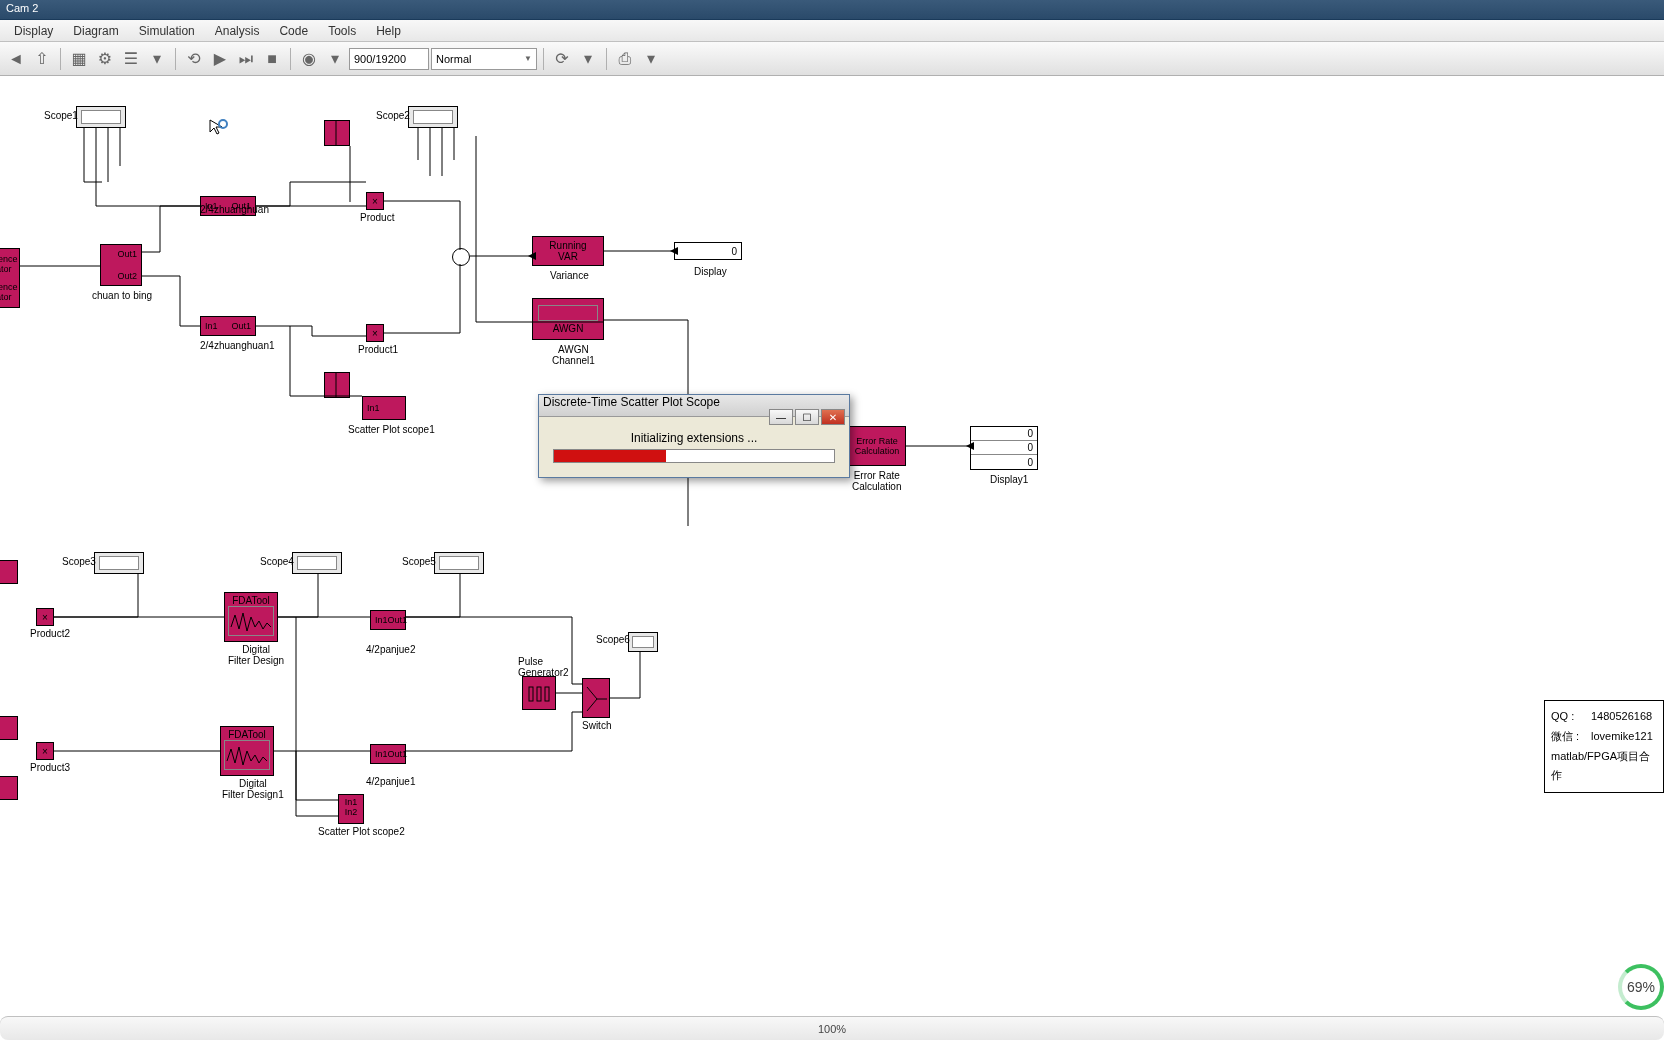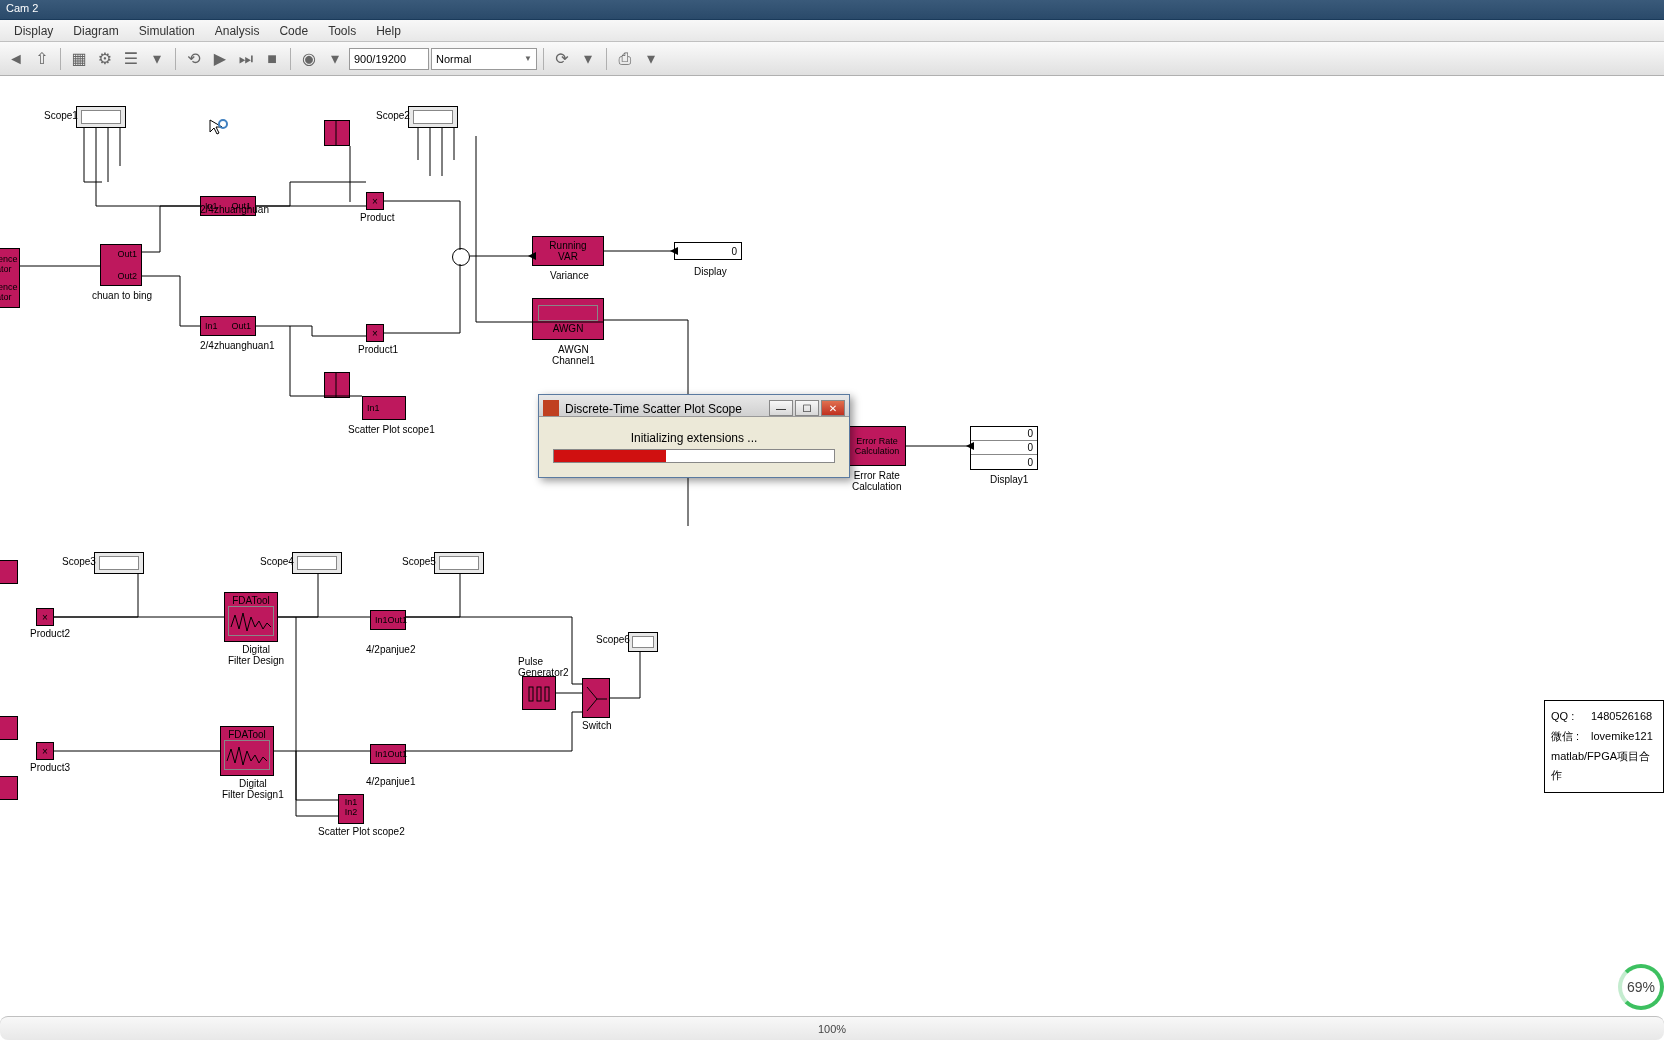--- a/index.html
+++ b/index.html
@@ -35,21 +35,21 @@
 .subsys2 { width: 42px; height: 42px; display: flex; flex-direction: column; justify-content: space-between; padding: 4px; font-size: 9px; }
 .triport { width: 26px; height: 26px; }
 .fda-block { width: 54px; height: 50px; display: flex; flex-direction: column; align-items: center; padding: 2px; }
 .fda-wave { width: 46px; height: 30px; border: 1px solid #888; position: relative; overflow: hidden; }
 .awgn-block { width: 72px; height: 42px; display: flex; flex-direction: column; align-items: center; justify-content: center; font-size: 10px; }
 .var-block { width: 72px; height: 30px; display: flex; flex-direction: column; align-items: center; justify-content: center; font-size: 10px; }
 .pulse-block { width: 34px; height: 34px; }
 .switch-block { width: 28px; height: 40px; }
 
 .dialog { position: absolute; left: 538px; top: 394px; width: 312px; background: #ece9d8; border: 1px solid #5a7aa0; box-shadow: 3px 3px 8px rgba(0,0,0,0.4); }
-.dialog-titlebar { height: 22px; background: linear-gradient(to bottom, #e8e8e8, #d0d0d0); display: flex; align-items: flex-end; padding: 0 4px; font-size: 12px; border-bottom: 1px solid #999; }
+.dialog-titlebar { height: 22px; background: linear-gradient(to bottom, #e8e8e8, #d0d0d0); display: flex; align-items: flex-start; padding: 0 4px; font-size: 12px; border-bottom: 1px solid #999; flex-direction: column; }
 .dialog-icon { width: 16px; height: 16px; background: #c04020; margin-right: 6px; }
 .dialog-btns { margin-left: auto; display: flex; gap: 2px; }
 .dlg-btn { width: 24px; height: 16px; border: 1px solid #888; background: linear-gradient(to bottom, #f8f8f8, #d8d8d8); font-size: 10px; display: flex; align-items: center; justify-content: center; }
 .dlg-close { background: linear-gradient(to bottom, #e07050, #c03020); color: #fff; }
 .dialog-body { padding: 14px; text-align: center; }
 .dialog-msg { font-size: 12px; margin-bottom: 4px; }
 .progress { width: 100%; height: 14px; border: 1px solid #888; background: #fff; }
 .progress-fill { height: 100%; background: #d01010; width: 40%; }
 
 .statusbar { position: absolute; bottom: 0; left: 0; right: 0; height: 24px; background: linear-gradient(to bottom, #f8f8f8, #e8e8e8); border-top: 1px solid #c0c0c0; display: flex; align-items: center; justify-content: center; font-size: 11px; color: #444; border-radius: 8px; }

